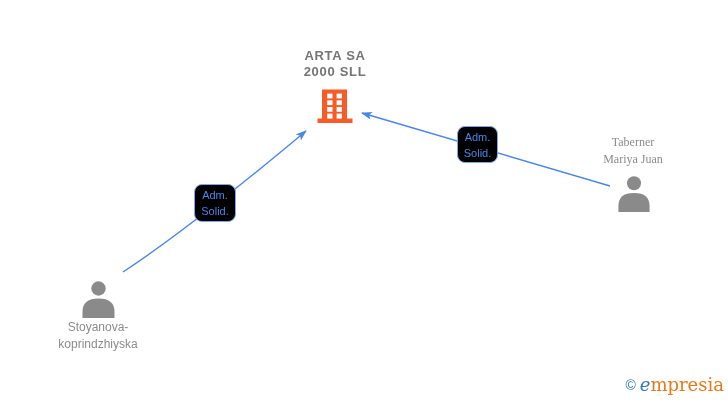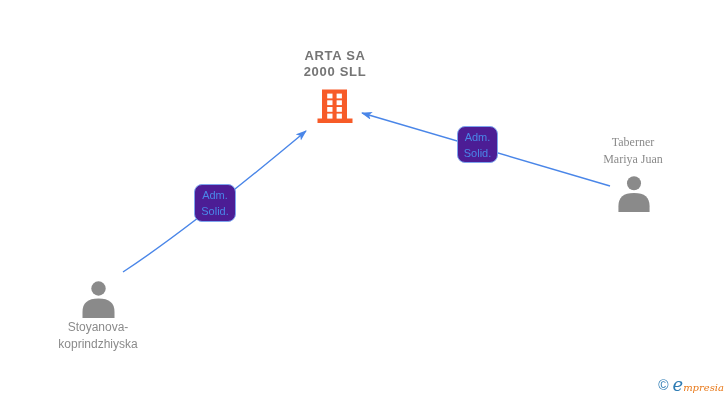--- a/index.html
+++ b/index.html
@@ -43,21 +43,21 @@
     line-height: 16px;
     white-space: nowrap;
   }
   .icon-wrap { position: absolute; }
   .building-fill { fill: var(--building_orange, #f75b28); }
   .window-fill { fill: #ffffff; }
   .person-fill { fill: var(--person_gray, #8a8a8a); }
 
   .edge-label-box {
     position: absolute;
-    background: #4c1d95;
+    background: #000000;
     border: 1.5px solid var(--label_border_blue, #7ea6ef);
     border-radius: 8px;
     display: flex;
     flex-direction: column;
     align-items: center;
     justify-content: center;
     color: var(--label_text_blue, #4a86e8);
     font-size: 11px;
     line-height: 16px;
   }
@@ -76,22 +76,21 @@
     vertical-align: 1px;
   }
   .wm-e {
     color: var(--logo_blue, #2e7cb4);
     font-style: italic;
     font-size: 18px;
     margin-left: 4px;
   }
   .wm-rest {
     color: var(--logo_orange, #e87818);
-    font-style: italic;
-    font-size: 10px;
+    font-size: 18px;
   }
 </style>
 </head>
 <body>
 
 <div class="canvas">
 
   <svg class="edges-layer" width="728" height="400" viewBox="0 0 728 400">
     <defs>
       <marker id="arrow" markerWidth="12" markerHeight="9" refX="10" refY="4" orient="auto" markerUnits="userSpaceOnUse">

